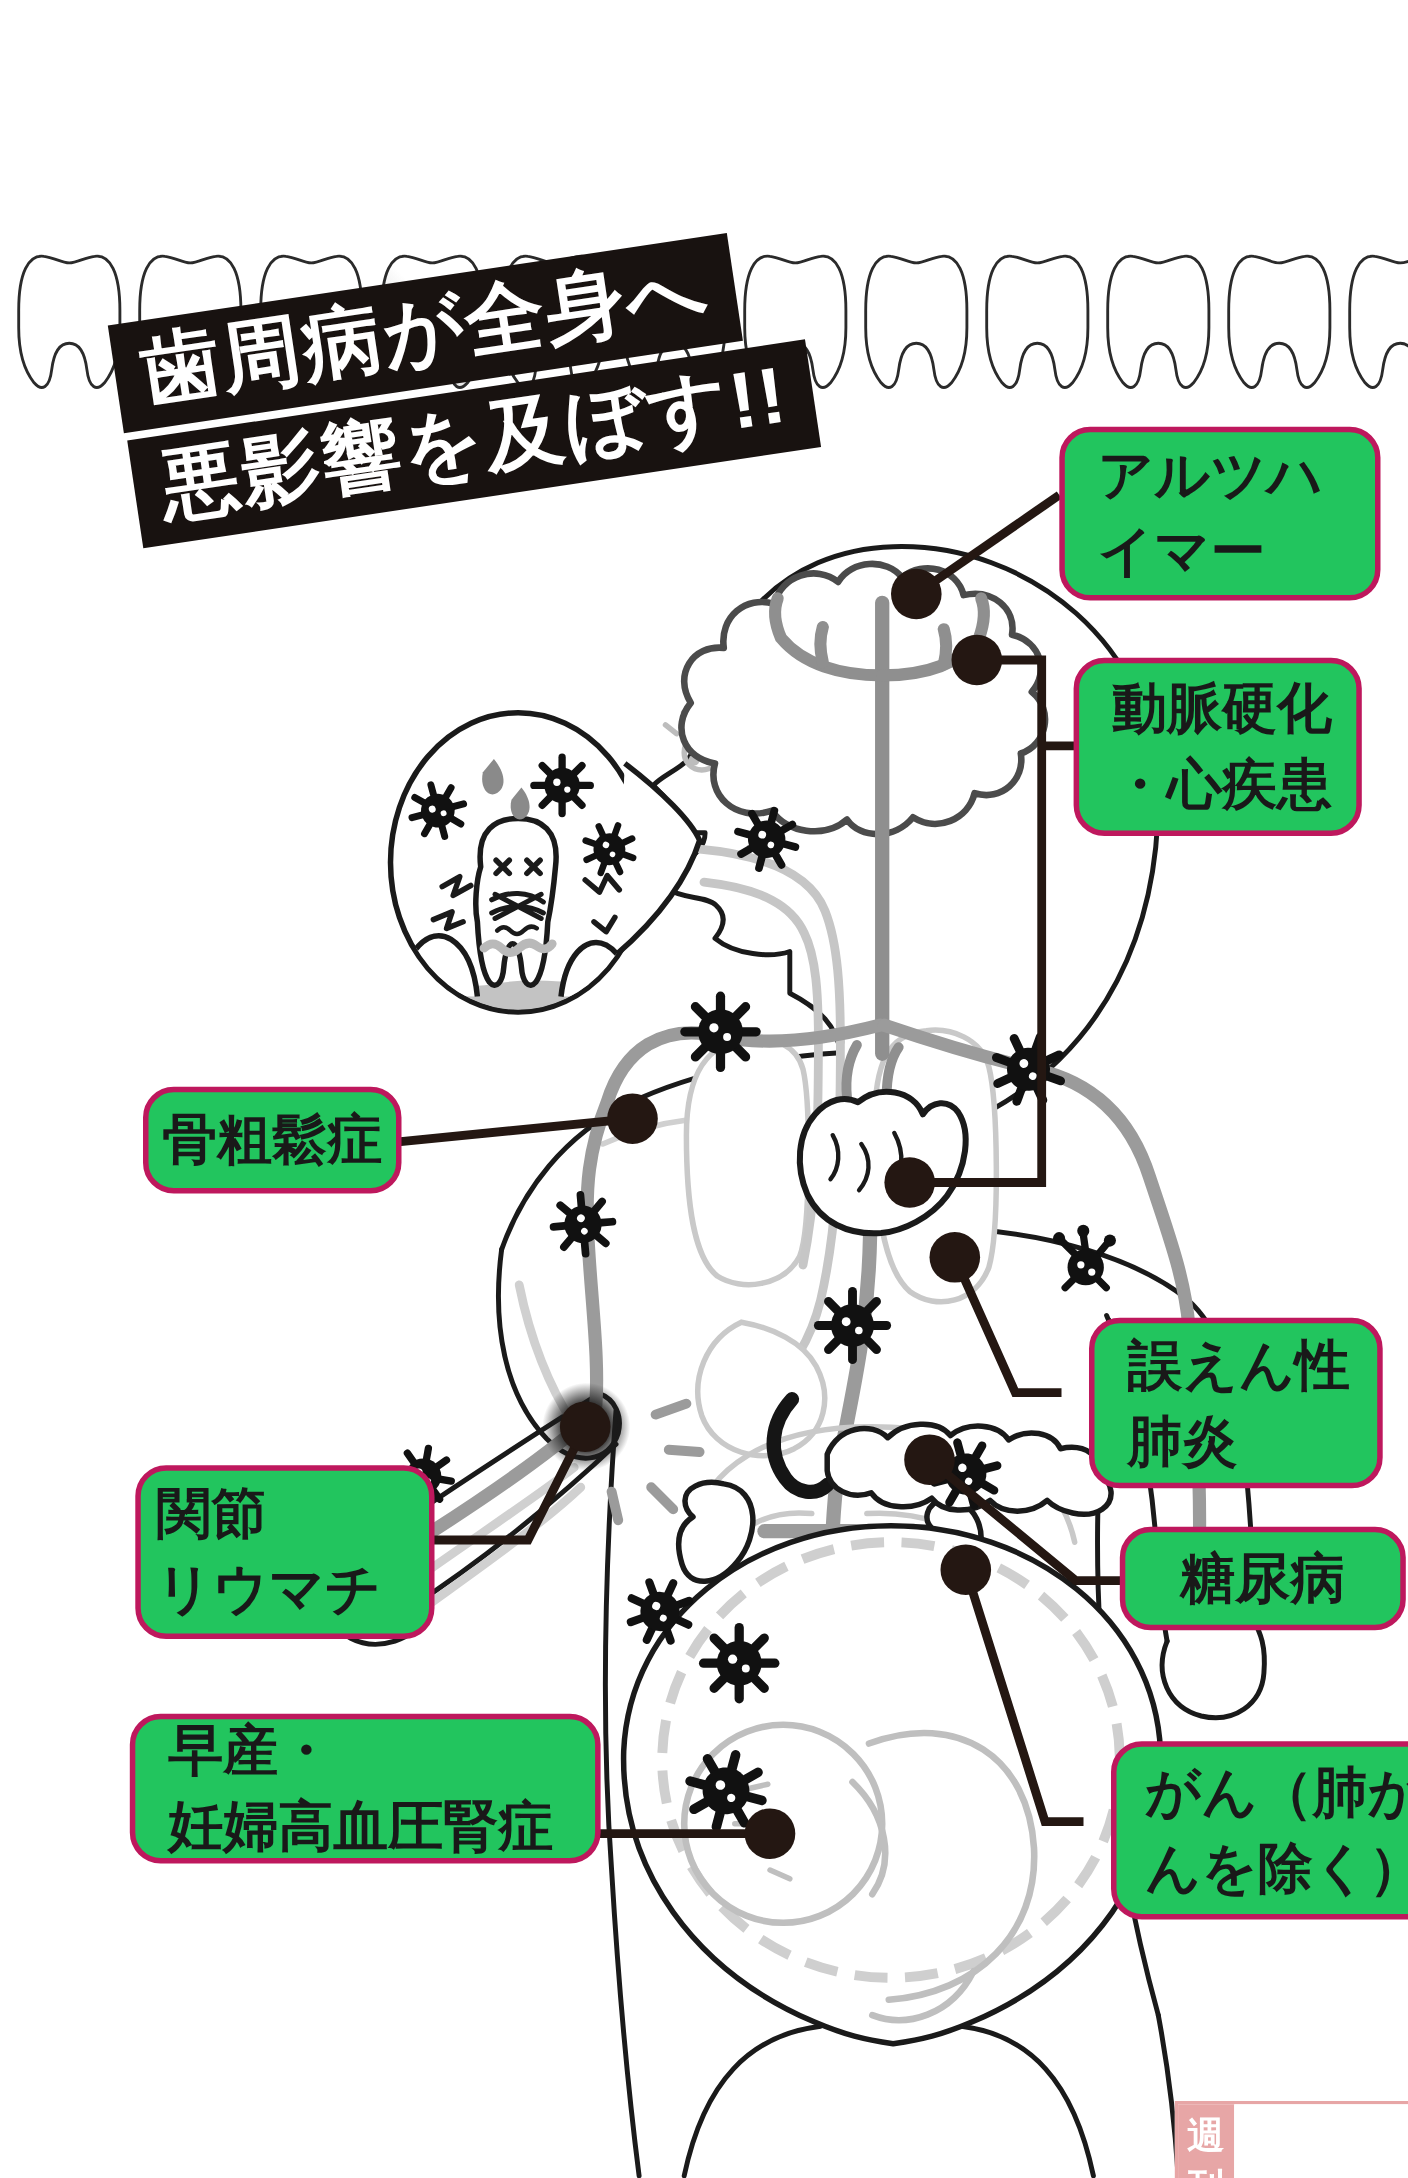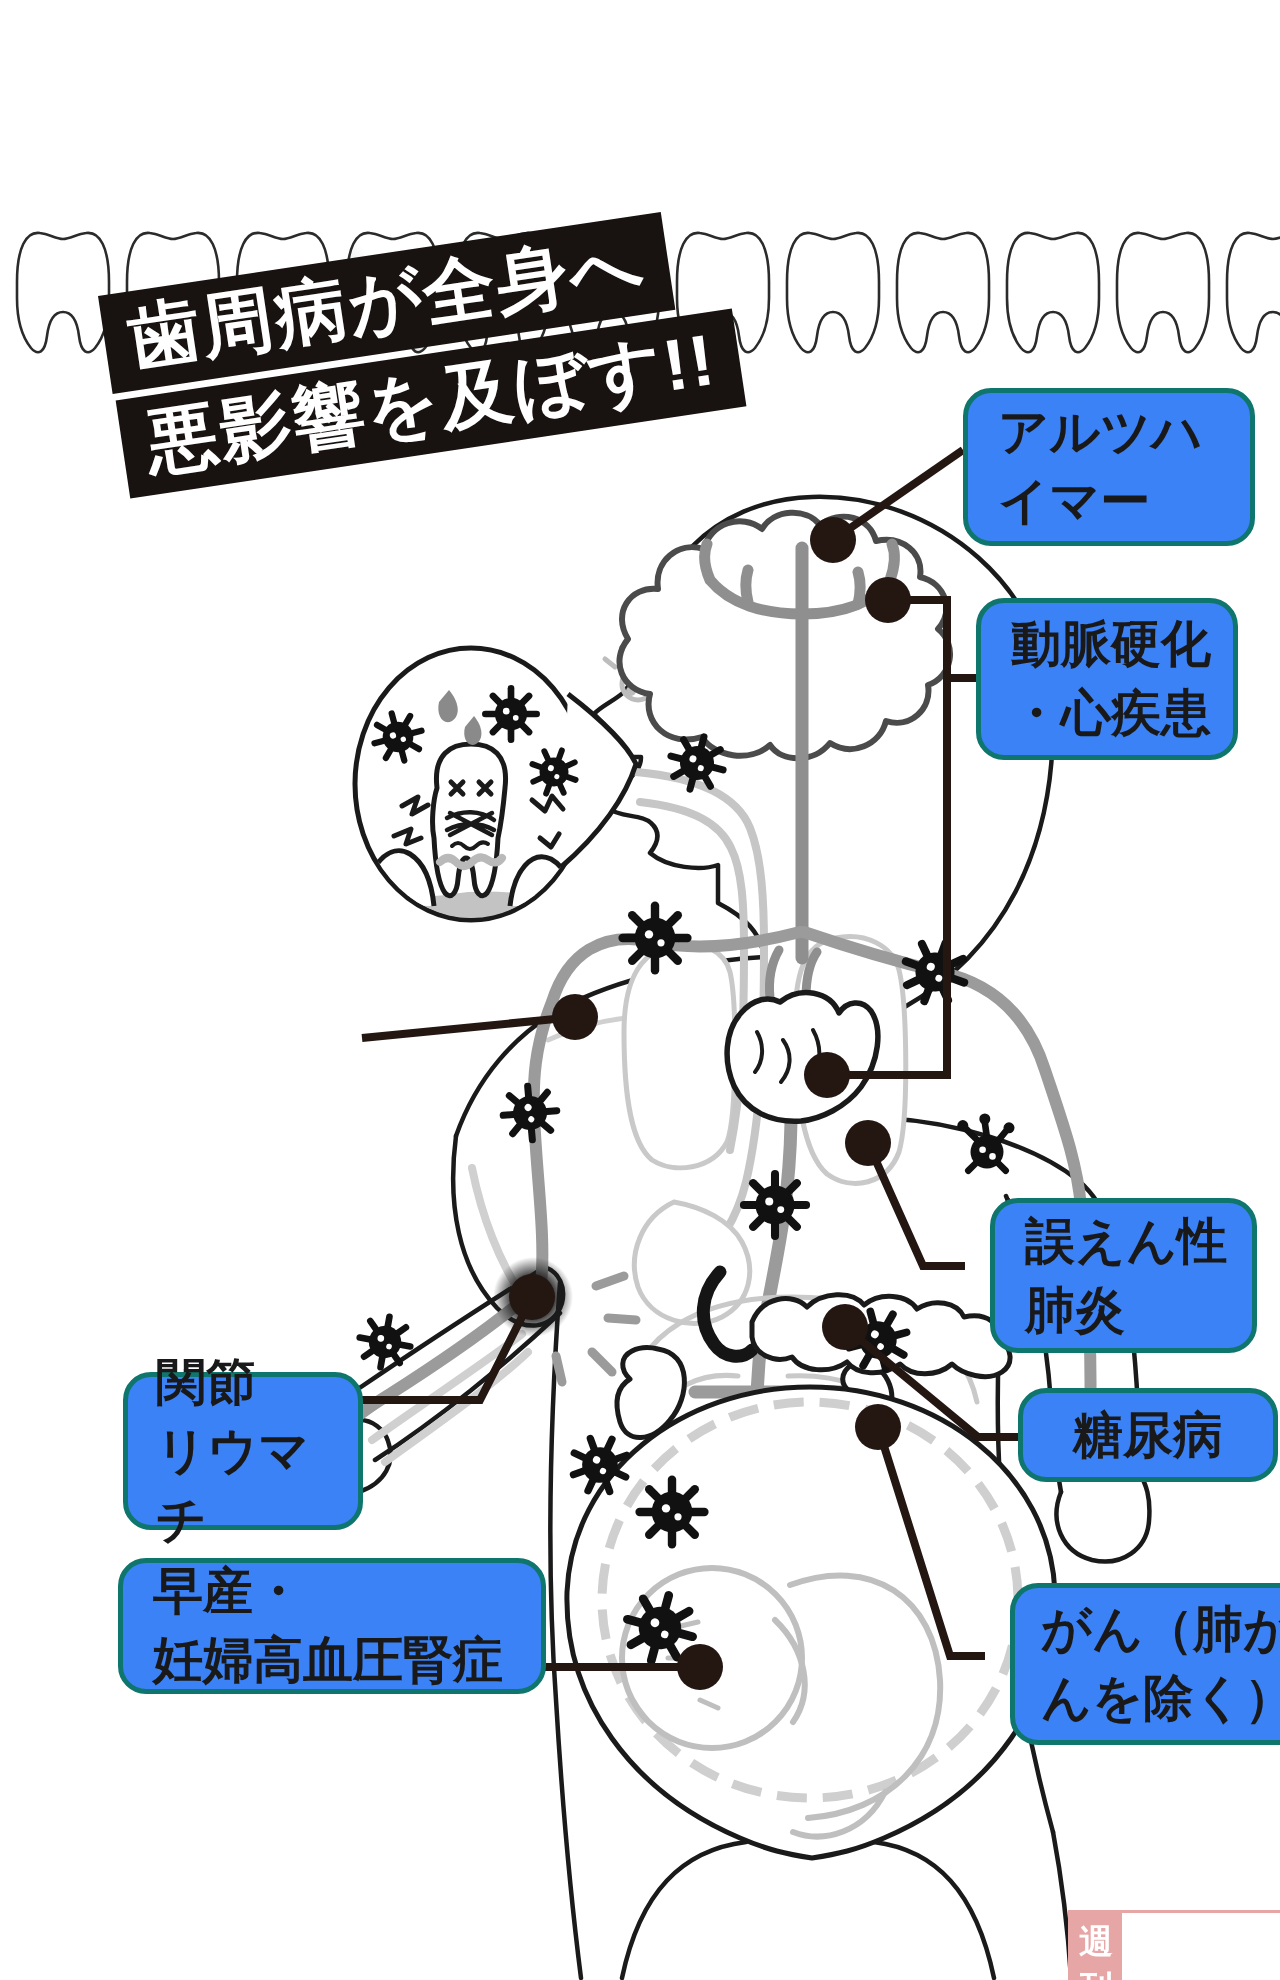--- a/index.html
+++ b/index.html
@@ -16,21 +16,21 @@
   }
   .banner-line{
     display:table;background:#181210;color:#ffffff;
     font-weight:bold;font-size:72px;line-height:1.04;
     padding:10px 24px 14px 24px;letter-spacing:2px;
     white-space:nowrap;
   }
   .banner-line.second{margin-top:7px;margin-left:2px;}
   
   .label{
-    position:absolute;background:#3b82f6;border:5px solid #0f766e;border-radius:28px;
+    position:absolute;background:#22c55e;border:5px solid #be185d;border-radius:28px;
     color:#191919;font-weight:bold;font-size:50px;line-height:1.38;
     display:flex;align-items:center;box-sizing:border-box;
     white-space:pre-line;z-index:4;padding-left:30px;
   }
   .label.centered{justify-content:center;padding-left:0;}
   
   #watermark{
     position:absolute;left:1068px;top:1910px;z-index:5;
     display:flex;align-items:stretch;border:3px solid #e7a6a6;background:#ffffff;
   }
@@ -292,21 +292,22 @@
 
   <div id="title-banner">
     <div class="banner-line">歯周病が全身へ</div>
     <div class="banner-line second">悪影響を及ぼす!!</div>
   </div>
 
   <div class="label" style="left:963px;top:388px;width:292px;height:158px;">アルツハ
 イマー</div>
   <div class="label" style="left:976px;top:598px;width:262px;height:162px;">動脈硬化
 ・心疾患</div>
-  <div class="label" style="left:123px;top:1332px;width:240px;height:158px;padding-left:28px;margin-top:40px;">関節
+  <div class="label centered" style="left:130px;top:988px;width:235px;height:97px;">骨粗鬆症</div>
+  <div class="label" style="left:123px;top:1332px;width:272px;height:158px;padding-left:14px;">関節
 リウマチ</div>
   <div class="label" style="left:118px;top:1558px;width:428px;height:136px;">早産・
 妊婦高血圧腎症</div>
   <div class="label" style="left:990px;top:1198px;width:267px;height:155px;">誤えん性
 肺炎</div>
   <div class="label centered" style="left:1018px;top:1388px;width:260px;height:94px;">糖尿病</div>
   <div class="label" style="left:983px;top:1583px;width:312px;height:162px;padding-left:26px;margin-left:27px;">がん（肺が
 んを除く）</div>
 
   <div id="watermark">

